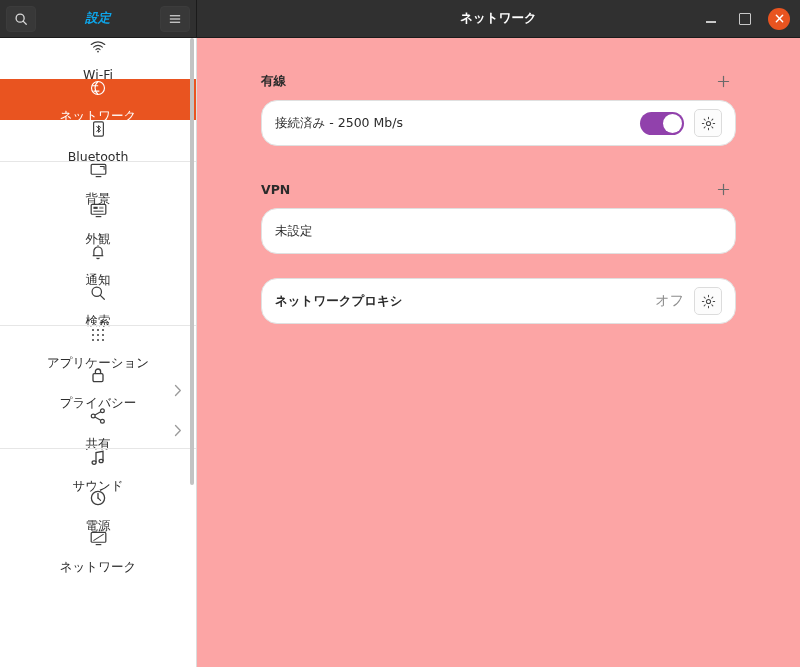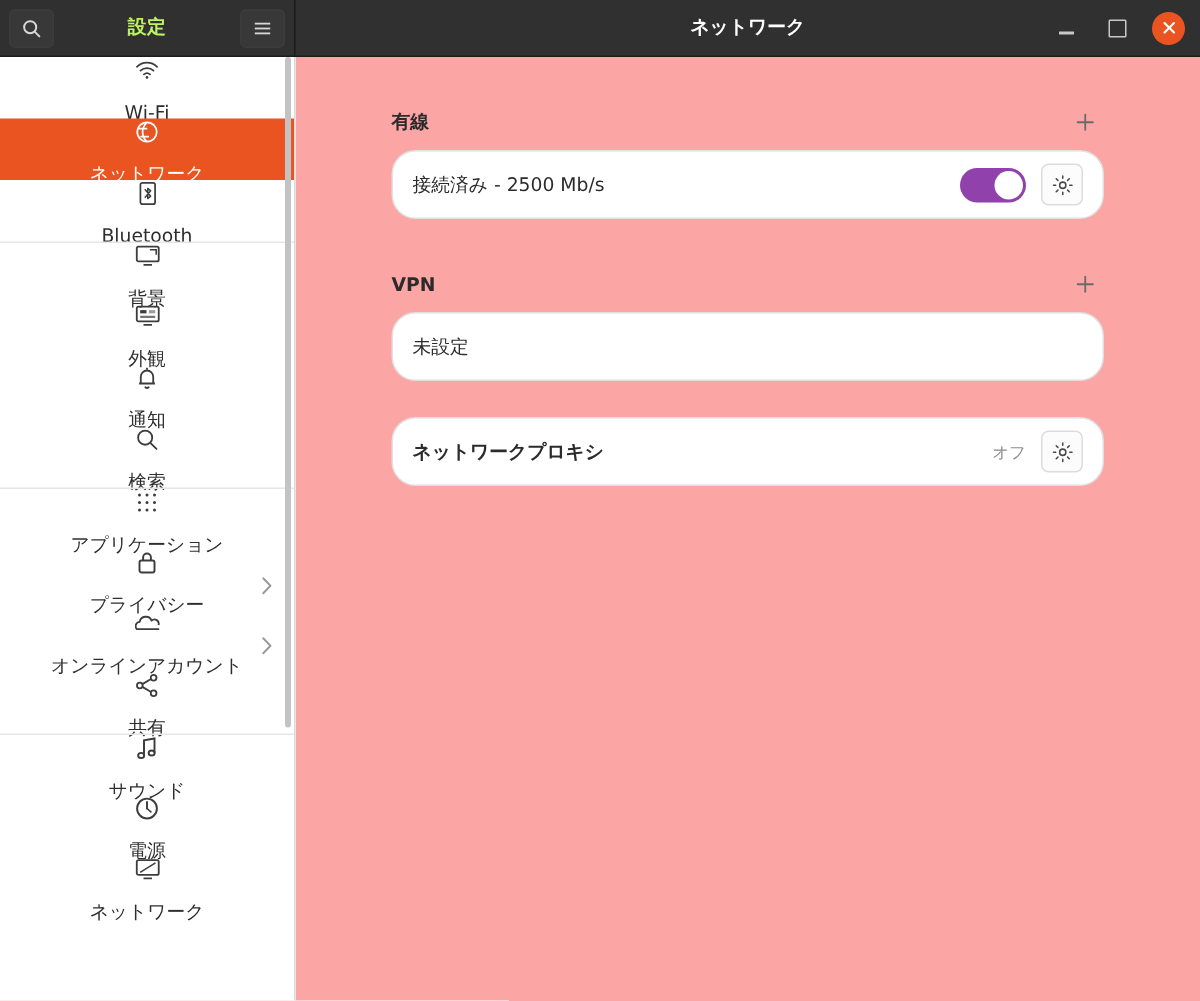--- a/index.html
+++ b/index.html
@@ -26,22 +26,23 @@
     border-right: 1px solid #1b1b1b;
   }
   .hb-btn {
     width: 30px; height: 26px;
     display: flex; align-items: center; justify-content: center;
     background: #383838; border: 1px solid #3c3c3c;
     border-radius: 4px;
   }
   .hb-title-left {
     flex: 1 1 auto; text-align: center;
-    color: #bef264; font-size: 12.5px; font-weight: bold;
+    color: #0ea5e9; font-size: 12.5px; font-weight: bold;
     letter-spacing: .3px;
+    font-style: italic;
   }
   .hb-right {
     flex: 1 1 auto; position: relative;
     display: flex; align-items: center;
   }
   .hb-title-main {
     position: absolute; left: 0; right: 0; text-align: center;
     color: #ffffff; font-size: 12.5px; font-weight: bold;
   }
   .win-controls {
@@ -124,21 +125,21 @@
     background: #ffffff; border: 1px solid #e0e0e0;
     border-radius: 16px; overflow: hidden;
   }
   .card-row {
     display: flex; align-items: center;
     min-height: 44px; padding: 0 13px; gap: 10px;
   }
   .row-label { font-size: 12.5px; color: #2b2b2b; }
   .row-label.bold { font-weight: bold; }
   .row-right { margin-left: auto; display: flex; align-items: center; gap: 10px; }
-  .row-value { font-size: 11px; color: #8e8e8e; }
+  .row-value { font-size: 14px; color: #8e8e8e; }
 
   .toggle {
     width: 44px; height: 23px; border-radius: 12px;
     background: #9141ac; position: relative; flex: 0 0 44px;
   }
   .toggle .knob {
     position: absolute; top: 2px; left: 23px;
     width: 19px; height: 19px; border-radius: 50%;
     background: #ffffff;
   }
@@ -304,29 +305,20 @@
             </svg>
           </span>
           <span class="sb-label">プライバシー</span>
           <span class="sb-chevron">
             <svg width="8" height="13" viewBox="0 0 8 13" fill="none" stroke="currentColor" stroke-width="1.3" stroke-linecap="round" stroke-linejoin="round">
               <polyline points="1.5,1.5 6.3,6.5 1.5,11.5"></polyline>
             </svg>
           </span>
         </div>
 
-        <div class="sb-item">
-          <span class="sb-icon">
-            <svg width="17" height="12" viewBox="0 0 18 12" fill="none" stroke="currentColor" stroke-width="1.3" stroke-linejoin="round">
-              <path d="M1.3 9.6a3 3 0 0 1 2-5.1 4.4 4.4 0 0 1 8.4-.9 3 3 0 0 1 4.9 3.1"></path>
-              <path d="M1.3 9.6h15.3" stroke-linecap="round"></path>
-            </svg>
-          </span>
-          <span class="sb-label">オンラインアカウント</span>
-        </div>
 
         <div class="sb-item">
           <span class="sb-icon">
             <svg width="16" height="16" viewBox="0 0 16 16" fill="none" stroke="currentColor" stroke-width="1.2">
               <circle cx="12.4" cy="2.8" r="1.9"></circle>
               <circle cx="12.4" cy="13.2" r="1.9"></circle>
               <circle cx="3.2" cy="8" r="1.9"></circle>
               <path d="M10.7 3.7 4.9 7.1M4.9 8.9l5.8 3.4"></path>
             </svg>
           </span>

